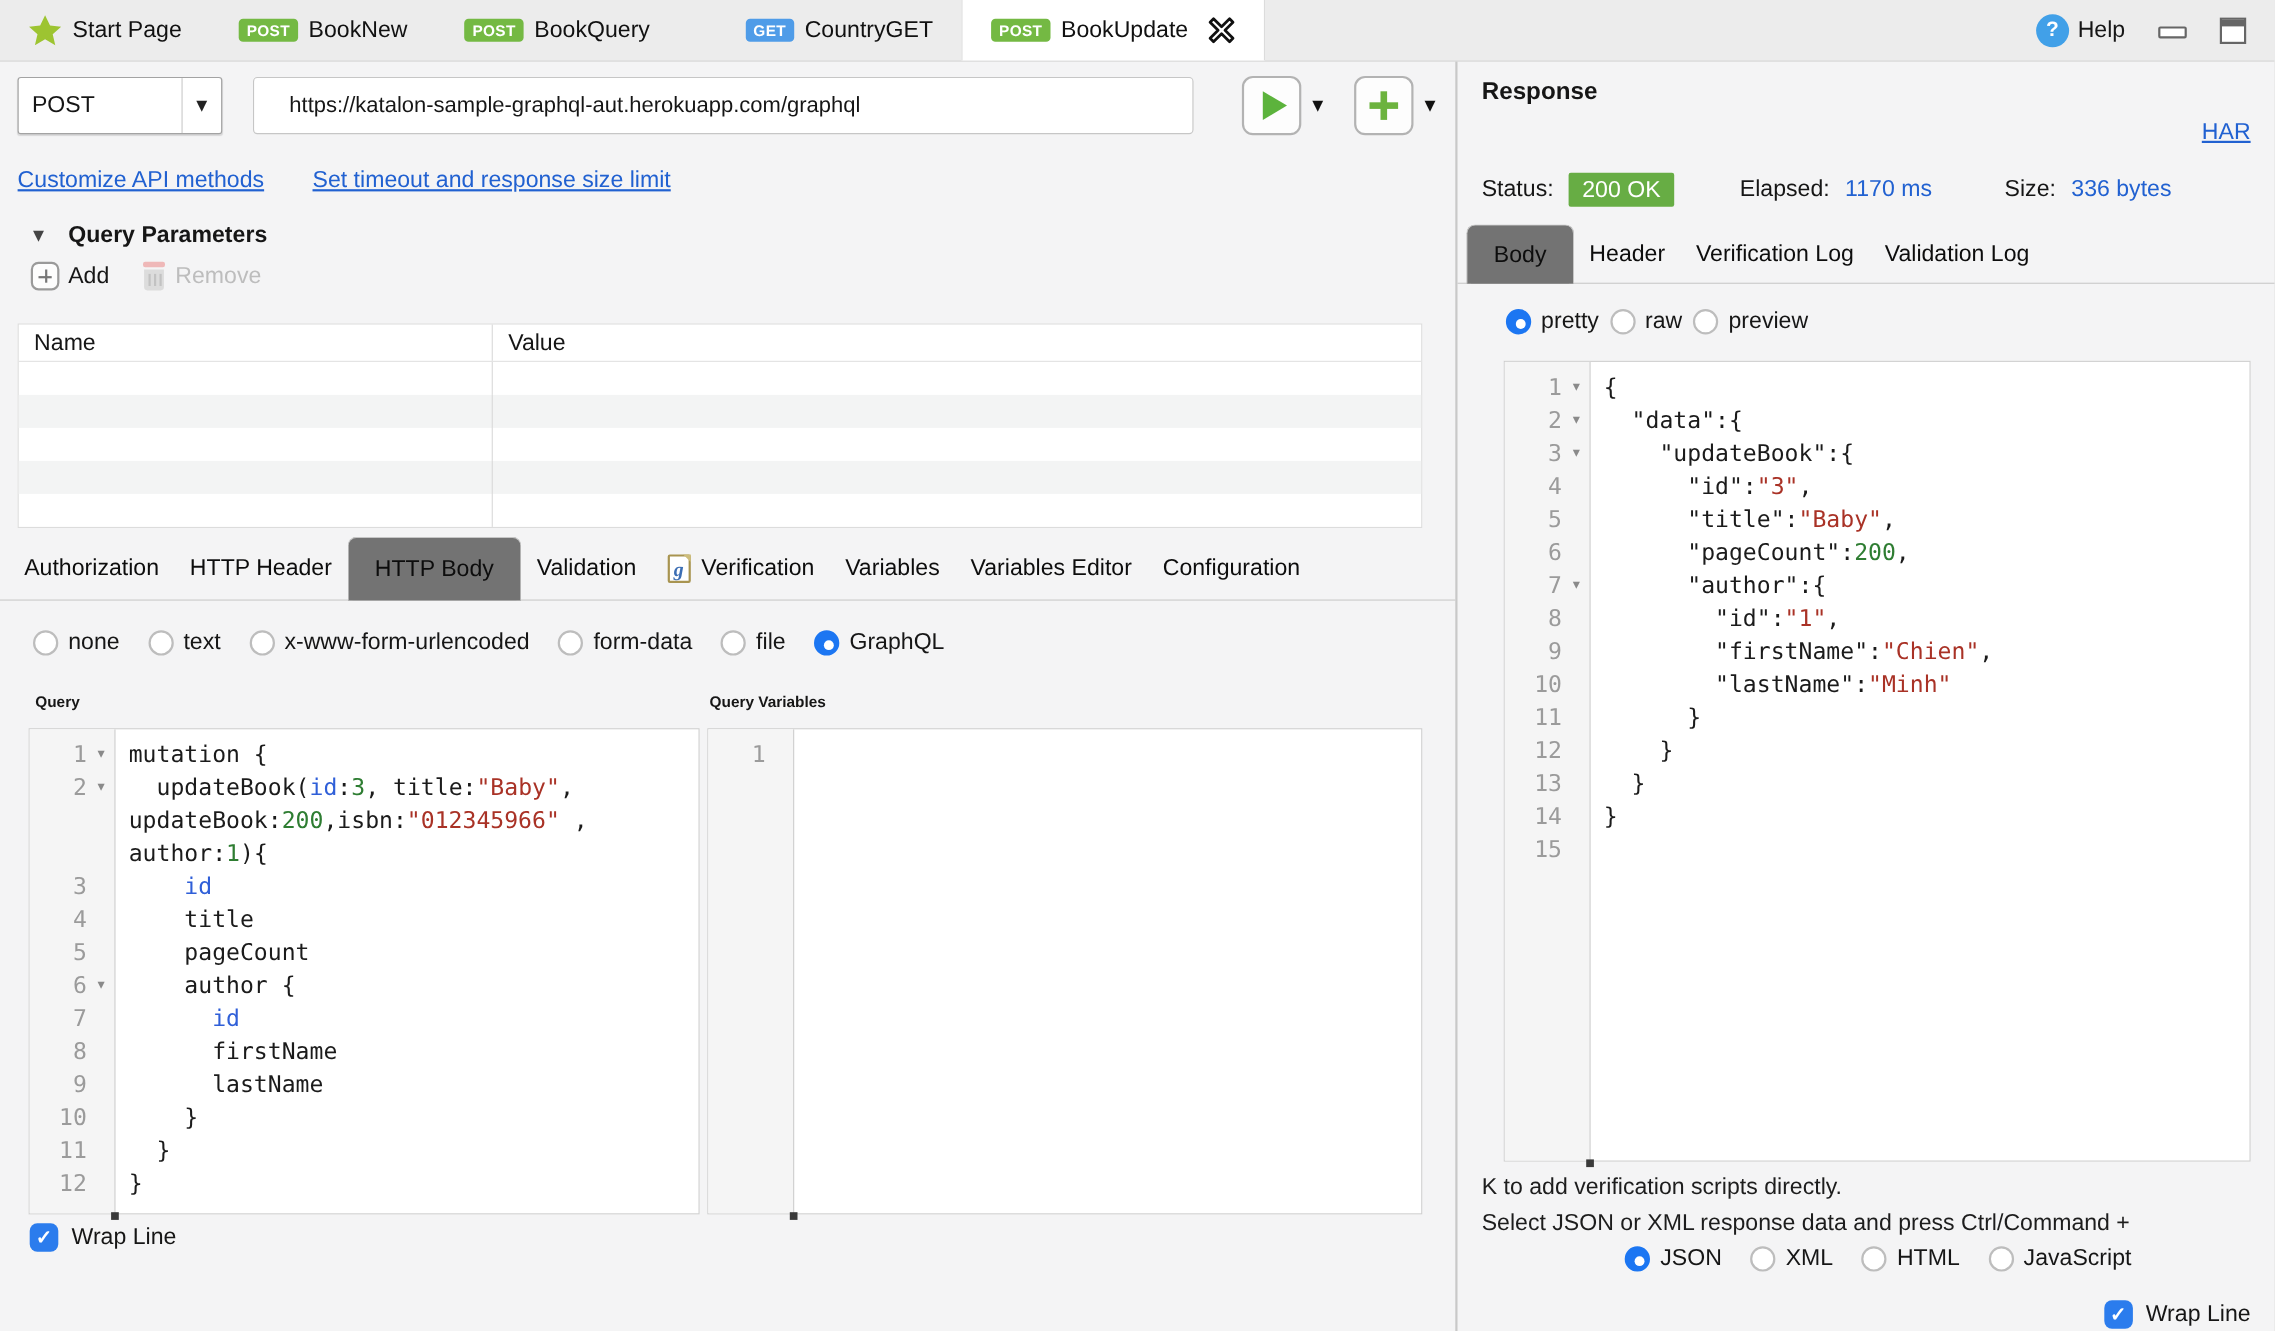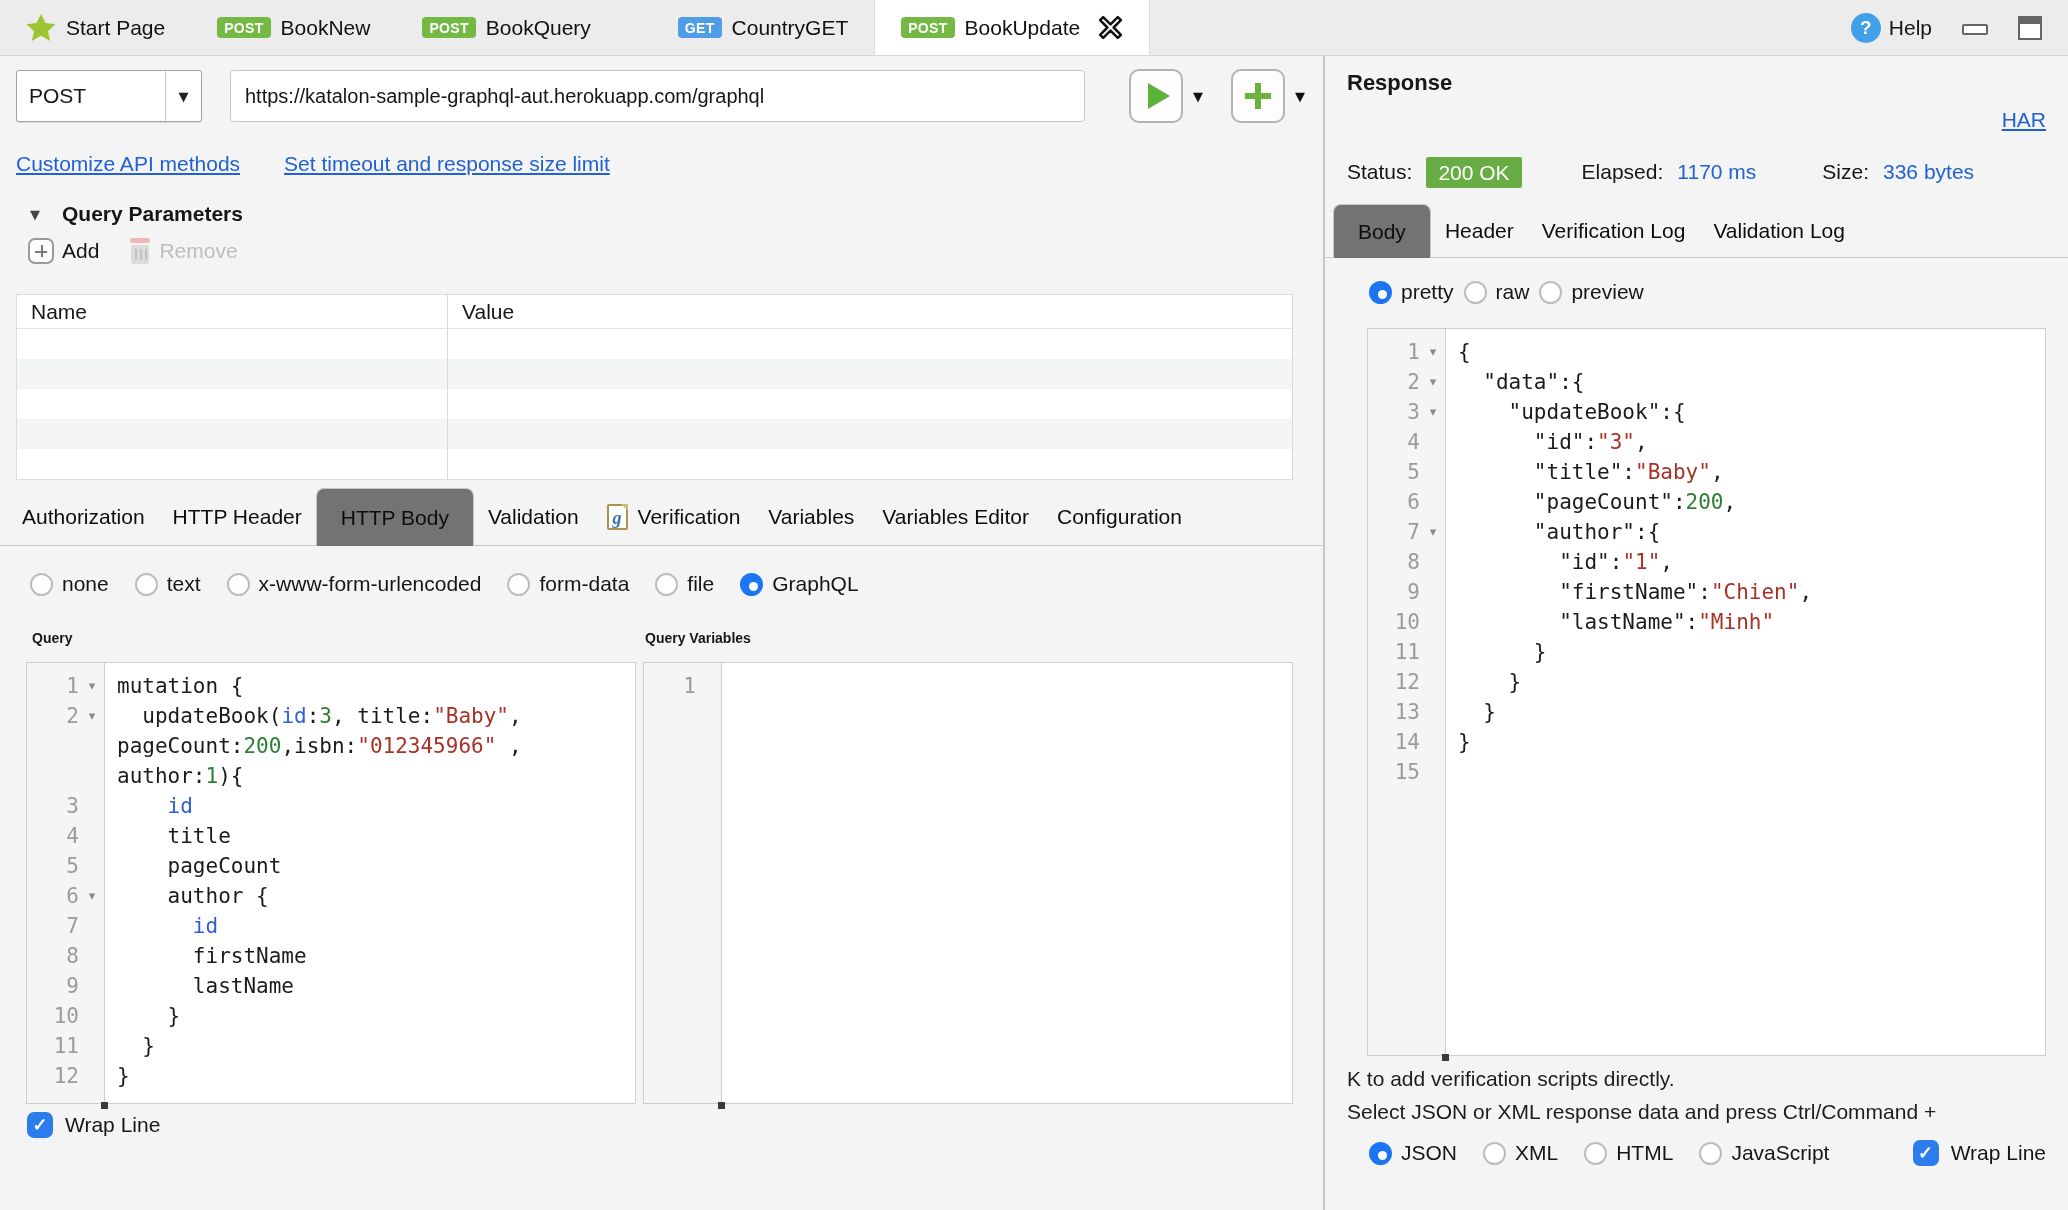--- a/index.html
+++ b/index.html
@@ -31,21 +31,21 @@
 
   
   .req-row { position:absolute; top:12px; left:16px; right:14px; height:56px; display:flex; align-items:center; }
   .method-select { width:186px; height:52px; background:#fff; border:1px solid #a3a3a3; border-radius:3px;
                    display:flex; align-items:center; font-size:21px; position:relative;
                    box-shadow:0 1px 1px rgba(0,0,0,.12); }
   .method-select .mtext { padding-left:12px; flex:1; }
   .method-select .dd { width:36px; height:100%; border-left:1px solid #c9c9c9; display:flex; align-items:center;
                        justify-content:center; font-size:13px; color:#222; font-family:"DejaVu Sans",sans-serif; }
   .url-input { margin-left:28px; width:855px; height:52px; border:1px solid #c6c6c6; border-radius:4px;
-               padding:0 14px; font-size:20px; font-family:"Liberation Sans",sans-serif; color:#161616; background:#fff; }
+               padding:0 32px; font-size:20px; font-family:"Liberation Sans",sans-serif; color:#161616; background:#fff; }
   .iconbtn { width:54px; height:54px; border:2px solid #b3b3b3; border-radius:10px; background:#fdfdfd;
              display:flex; align-items:center; justify-content:center; }
   .play-btn { margin-left:44px; }
   .play-shape { width:0; height:0; border-left:22px solid #5cb33c; border-top:13px solid transparent;
                 border-bottom:13px solid transparent; margin-left:5px; }
   .plus-btn { margin-left:28px; }
   .plus-shape { position:relative; width:26px; height:26px; }
   .plus-shape::before { content:""; position:absolute; left:0; top:10px; width:26px; height:6px; background:#6cb33e; }
   .plus-shape::after  { content:""; position:absolute; left:10px; top:0; width:6px; height:26px; background:#6cb33e; }
   .mini-dd { margin-left:10px; font-size:13px; color:#111; font-family:"DejaVu Sans",sans-serif; }
@@ -129,21 +129,21 @@
   .ml-elapsed { margin-left:60px; } .ml-size { margin-left:66px; }
   .blue-val { color:#2161d1; margin-left:14px; }
 
   .resp-tabs { position:absolute; top:148px; left:0; right:0; height:54px; display:flex; align-items:stretch;
                border-bottom:1px solid #c9c9c9; padding-left:8px; }
   .view-radios { position:absolute; top:216px; left:44px; height:40px; display:flex; align-items:center; gap:10px; }
 
   .resp-editor { position:absolute; top:272px; left:42px; right:22px; height:728px; background:#fff; border:1px solid #cfcfcf; }
 
   .hint { position:absolute; top:1006px; left:22px; right:20px; font-size:21px; line-height:33px; color:#1d1d1d; }
-  .fmt-row { position:absolute; top:1076px; left:44px; right:22px; height:42px; display:flex; align-items:center; gap:26px; }
+  .fmt-row { position:absolute; top:1076px; left:44px; right:22px; height:42px; display:flex; align-items:center; gap:26px;flex-direction:column; }
   .fmt-row .wrapline-inline { margin-left:auto; display:flex; align-items:center; gap:12px; font-size:21px; }
 </style>
 </head>
 <body>
 
 <div class="app">
 
   <header class="tabbar">
     <div class="wtabs">
         <div class="wtab">
@@ -330,21 +330,21 @@
             <span class="code"><span class="c-p">mutation {</span></span>
           </div>
           <div class="code-line">
             <span class="ln">2</span>
             <span class="fold">▾</span>
             <span class="code"><span class="c-p">  updateBook(</span><span class="c-b">id</span><span class="c-p">:</span><span class="c-g">3</span><span class="c-p">, title:</span><span class="c-r">"Baby"</span><span class="c-p">,</span></span>
           </div>
           <div class="code-line">
             <span class="ln"></span>
             <span class="fold"></span>
-            <span class="code"><span class="c-p">pageCount:</span><span class="c-g">200</span><span class="c-p">,isbn:</span><span class="c-r">"012345966"</span><span class="c-p"> ,</span></span>
+            <span class="code"><span class="c-p">updateBook:</span><span class="c-g">200</span><span class="c-p">,isbn:</span><span class="c-r">"012345966"</span><span class="c-p"> ,</span></span>
           </div>
           <div class="code-line">
             <span class="ln"></span>
             <span class="fold"></span>
             <span class="code"><span class="c-p">author:</span><span class="c-g">1</span><span class="c-p">){</span></span>
           </div>
           <div class="code-line">
             <span class="ln">3</span>
             <span class="fold"></span>
             <span class="code"><span class="c-p">    </span><span class="c-b">id</span></span>

